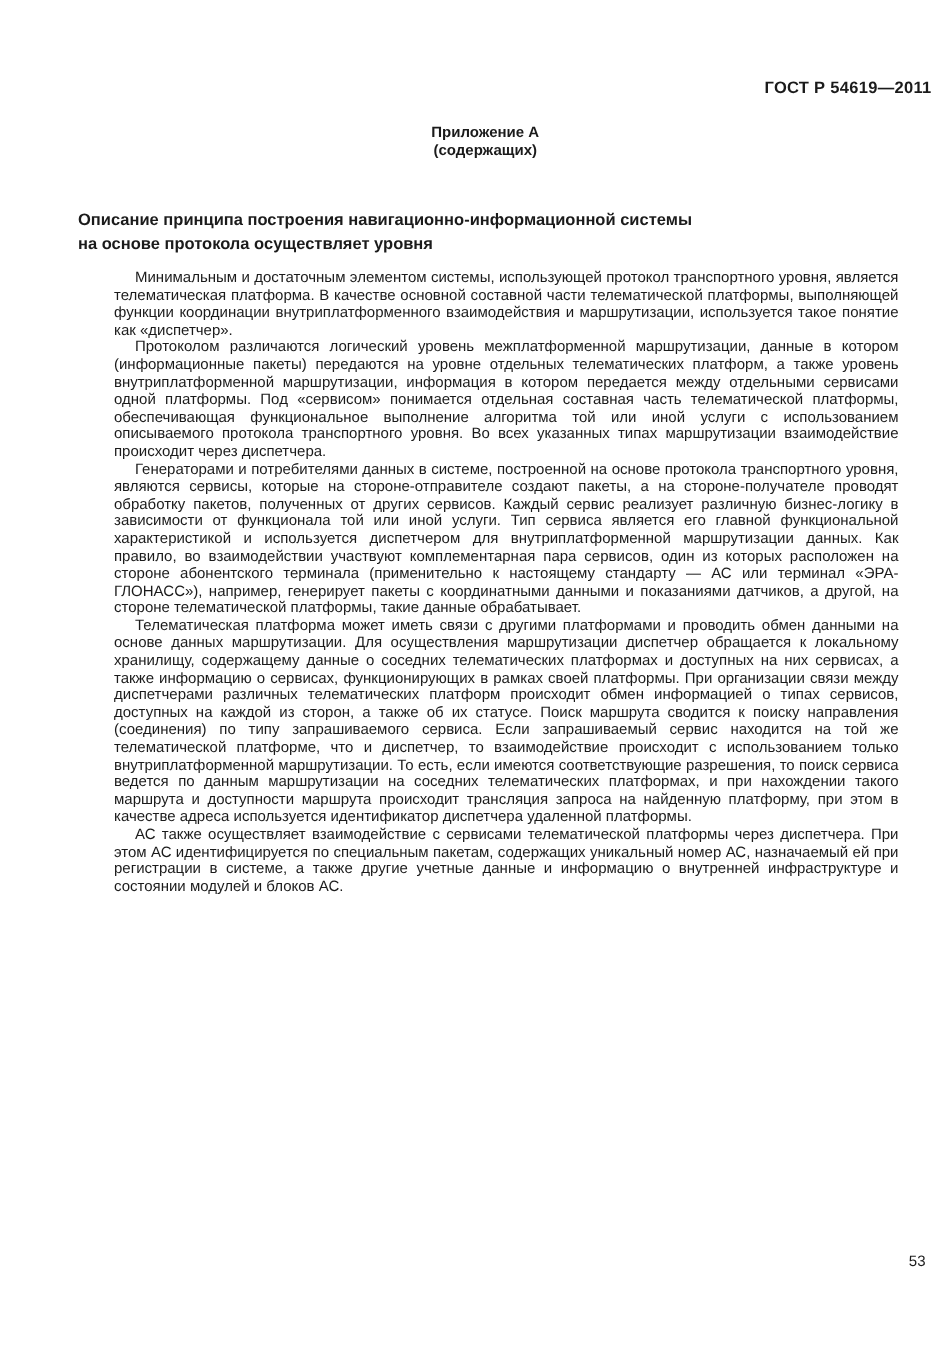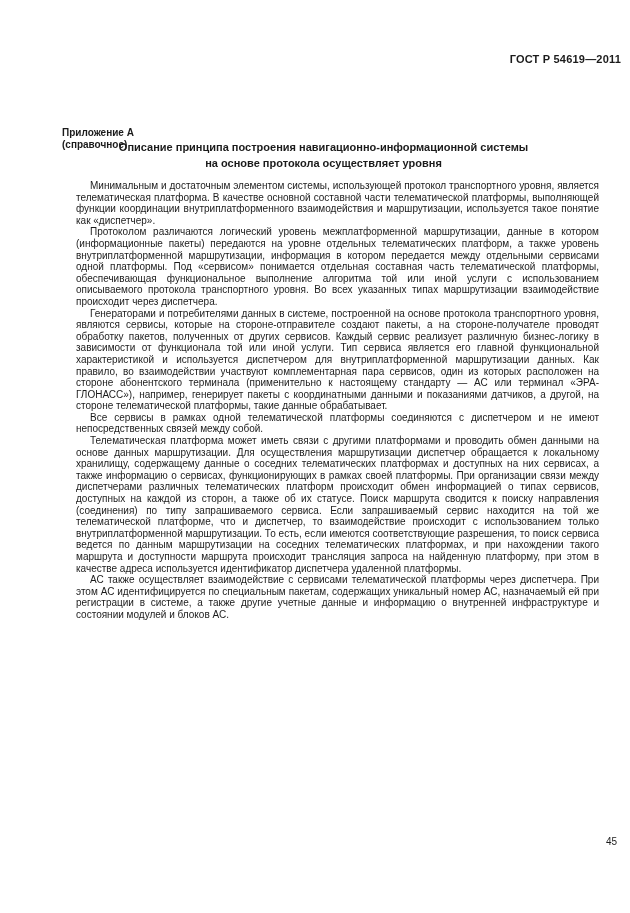--- a/index.html
+++ b/index.html
@@ -24,31 +24,30 @@
     font-size: 11px;
     font-weight: bold;
     letter-spacing: 0.2px;
     white-space: nowrap;
   }
   .appendix {
     position: absolute;
     top: 83px;
     left: 62px;
     width: 523px;
+    text-align: center;
     font-size: 10px;
     font-weight: bold;
     line-height: 12px;
-    margin-top: 44px;
   }
   .doc-title {
     position: absolute;
     top: 139px;
     left: 52px;
     width: 543px;
-    text-align: center;
     font-size: 11px;
     font-weight: bold;
     line-height: 16px;
   }
   .body-text {
     position: absolute;
     top: 180px;
     left: 76px;
     width: 523px;
     font-size: 10px;
@@ -69,32 +68,31 @@
 </style>
 </head>
 <body>
 
 <div class="page">
 
   <div class="gost-header">ГОСТ Р 54619—2011</div>
 
   <div class="appendix">
     <div>Приложение А</div>
-    <div>(справочное)</div>
+    <div>(содержащих)</div>
   </div>
 
   <div class="doc-title">
     <div>Описание принципа построения навигационно-информационной системы</div>
     <div>на основе протокола осуществляет уровня</div>
   </div>
 
   <div class="body-text">
     <p>Минимальным и достаточным элементом системы, использующей протокол транспортного уровня, является телематическая платформа. В качестве основной составной части телематической платформы, выполняющей функции координации внутриплатформенного взаимодействия и маршрутизации, используется такое понятие как «диспетчер».</p>
     <p>Протоколом различаются логический уровень межплатформенной маршрутизации, данные в котором (информационные пакеты) передаются на уровне отдельных телематических платформ, а также уровень внутриплатформенной маршрутизации, информация в котором передается между отдельными сервисами одной платформы. Под «сервисом» понимается отдельная составная часть телематической платформы, обеспечивающая функциональное выполнение алгоритма той или иной услуги с использованием описываемого протокола транспортного уровня. Во всех указанных типах маршрутизации взаимодействие происходит через диспетчера.</p>
     <p>Генераторами и потребителями данных в системе, построенной на основе протокола транспортного уровня, являются сервисы, которые на стороне-отправителе создают пакеты, а на стороне-получателе проводят обработку пакетов, полученных от других сервисов. Каждый сервис реализует различную бизнес-логику в зависимости от функционала той или иной услуги. Тип сервиса является его главной функциональной характеристикой и используется диспетчером для внутриплатформенной маршрутизации данных. Как правило, во взаимодействии участвуют комплементарная пара сервисов, один из которых расположен на стороне абонентского терминала (применительно к настоящему стандарту — АС или терминал «ЭРА-ГЛОНАСС»), например, генерирует пакеты с координатными данными и показаниями датчиков, а другой, на стороне телематической платформы, такие данные обрабатывает.</p>
-    <p>Все сервисы в рамках одной телематической платформы соединяются с диспетчером и не имеют непосредственных связей между собой.</p>
     <p>Телематическая платформа может иметь связи с другими платформами и проводить обмен данными на основе данных маршрутизации. Для осуществления маршрутизации диспетчер обращается к локальному хранилищу, содержащему данные о соседних телематических платформах и доступных на них сервисах, а также информацию о сервисах, функционирующих в рамках своей платформы. При организации связи между диспетчерами различных телематических платформ происходит обмен информацией о типах сервисов, доступных на каждой из сторон, а также об их статусе. Поиск маршрута сводится к поиску направления (соединения) по типу запрашиваемого сервиса. Если запрашиваемый сервис находится на той же телематической платформе, что и диспетчер, то взаимодействие происходит с использованием только внутриплатформенной маршрутизации. То есть, если имеются соответствующие разрешения, то поиск сервиса ведется по данным маршрутизации на соседних телематических платформах, и при нахождении такого маршрута и доступности маршрута происходит трансляция запроса на найденную платформу, при этом в качестве адреса используется идентификатор диспетчера удаленной платформы.</p>
     <p>АС также осуществляет взаимодействие с сервисами телематической платформы через диспетчера. При этом АС идентифицируется по специальным пакетам, содержащих уникальный номер АС, назначаемый ей при регистрации в системе, а также другие учетные данные и информацию о внутренней инфраструктуре и состоянии модулей и блоков АС.</p>
   </div>
 
-  <div class="page-number">45</div>
+  <div class="page-number">53</div>
 
 </div>
 
 </body></html>

